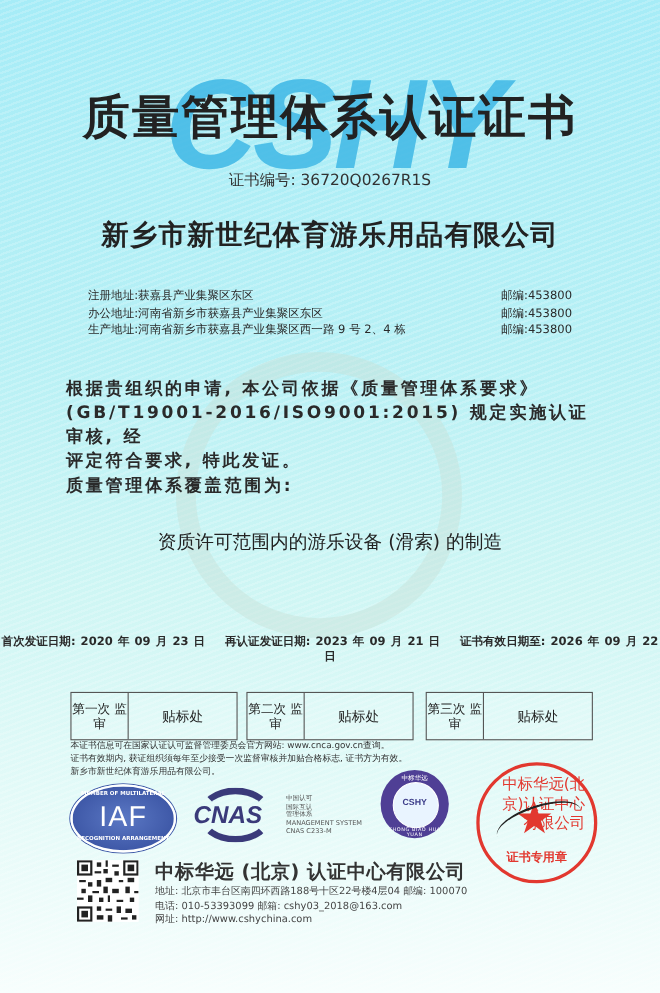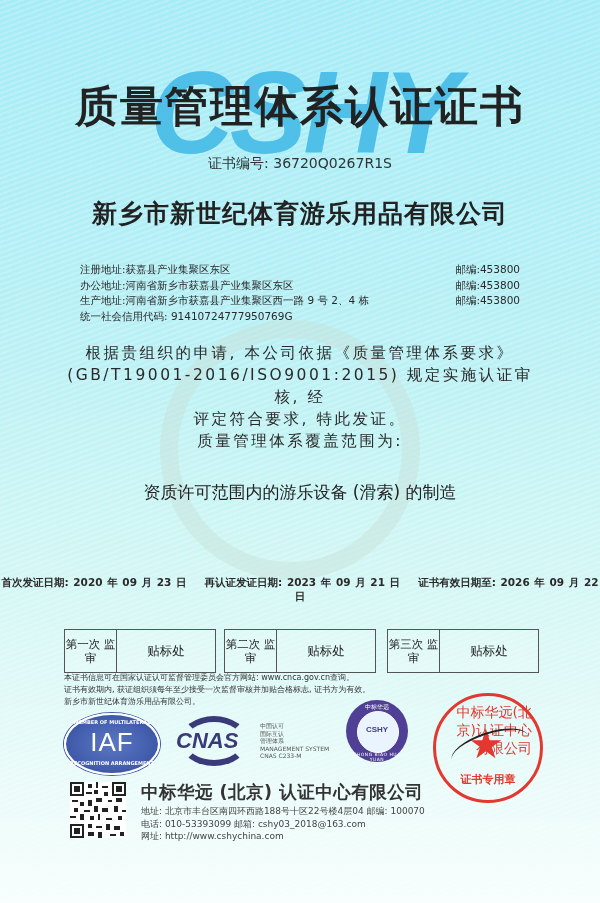--- a/index.html
+++ b/index.html
@@ -23,21 +23,21 @@
     border: 18px solid rgba(200,225,215,0.45); box-sizing: border-box;
   }
   .title {
     left: 0; top: 78px; width: 600px; text-align: center;
     font-size: 43px; font-weight: bold; letter-spacing: 2px; color: #222;
   }
   .certno { left: 0; top: 155px; width: 600px; text-align: center; font-size: 14px; color: #333; }
   .company { left: 0; top: 197px; width: 600px; text-align: center; font-size: 25px; font-weight: bold; color: #222; letter-spacing: 1px; }
   .addr { left: 80px; top: 251px; width: 440px; font-size: 10.5px; line-height: 15.5px; color: #2a2a2a; margin-top: 11px; }
   .addr-row { display: flex; justify-content: space-between; }
-  .statement { left: 60px; top: 342px; width: 480px; text-align: center; font-size: 15.5px; line-height: 22px; font-weight: normal; letter-spacing: 2.5px; color: #2a2a2a; }
+  .statement { left: 60px; top: 342px; width: 480px; font-size: 15.5px; line-height: 22px; font-weight: bold; letter-spacing: 2.5px; color: #2a2a2a; }
   .scope { left: 0; top: 481px; width: 600px; text-align: center; font-size: 17px; color: #222; }
   .dates { left: 0; top: 576px; width: 600px; text-align: center; font-size: 10.5px; color: #2a2a2a; word-spacing: 1px; font-weight: bold; }
   .dates span.gap { display: inline-block; width: 18px; }
   .audit-box {
     top: 629px; width: 152px; height: 44px; border: 1px solid #555; box-sizing: border-box; display: flex;
     background: rgba(255,255,255,0.15);
   }
   .audit-box .lab { width: 51px; border-right: 1px solid #555; display: flex; align-items: center; justify-content: center; text-align: center; font-size: 11.5px; line-height: 14px; }
   .audit-box .stk { flex: 1; display: flex; align-items: center; justify-content: center; font-size: 12.5px; }
   .notes { left: 64px; top: 672px; width: 340px; font-size: 8px; line-height: 12px; color: #333; }
@@ -87,23 +87,20 @@
     <span><span>注册地址:</span><span>获嘉县产业集聚区东区</span></span>
     <span>邮编:453800</span>
   </div>
   <div class="addr-row">
     <span><span>办公地址:</span><span>河南省新乡市获嘉县产业集聚区东区</span></span>
     <span>邮编:453800</span>
   </div>
   <div class="addr-row">
     <span><span>生产地址:</span><span>河南省新乡市获嘉县产业集聚区西一路 9 号 2、4 栋</span></span>
     <span>邮编:453800</span>
-  </div>
-  <div class="addr-row">
-    <span><span>统一社会信用代码:</span> <span>91410724777950769G</span></span>
   </div>
 </div>
 
 <div class="abs statement">
   <div>根据贵组织的申请, 本公司依据《质量管理体系要求》</div>
   <div>(GB/T19001-2016/ISO9001:2015) 规定实施认证审核, 经</div>
   <div>评定符合要求, 特此发证。</div>
   <div>质量管理体系覆盖范围为:</div>
 </div>
 

